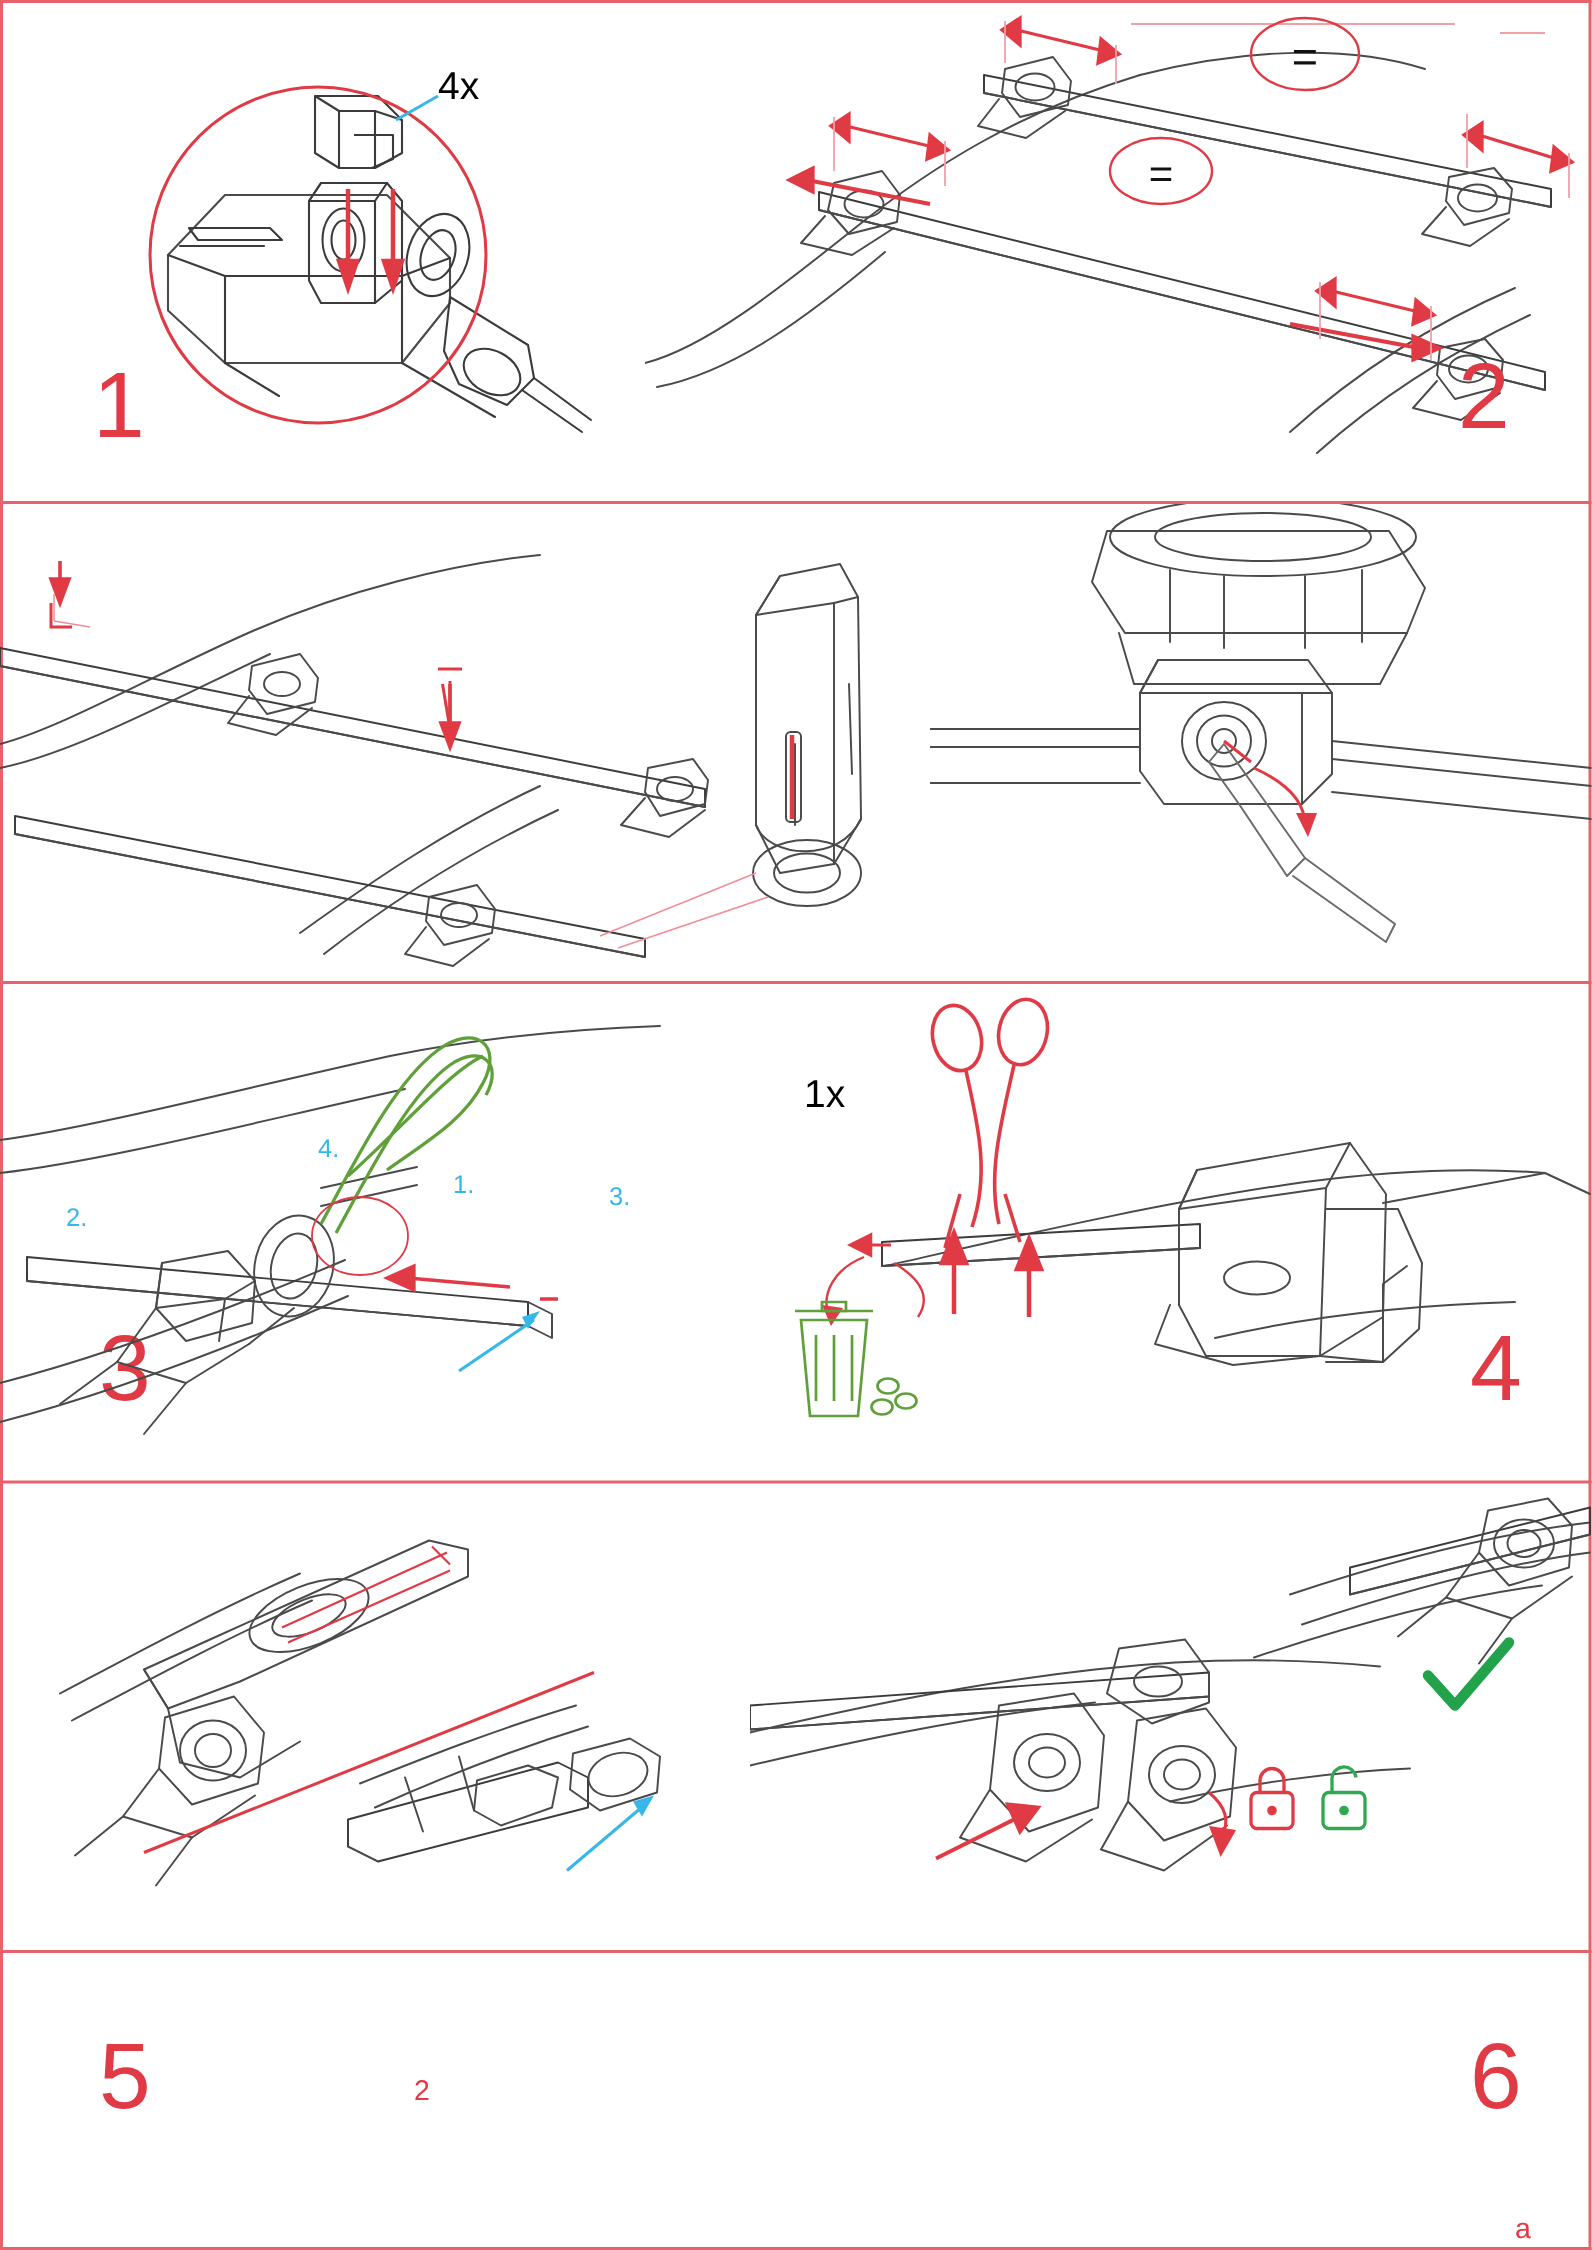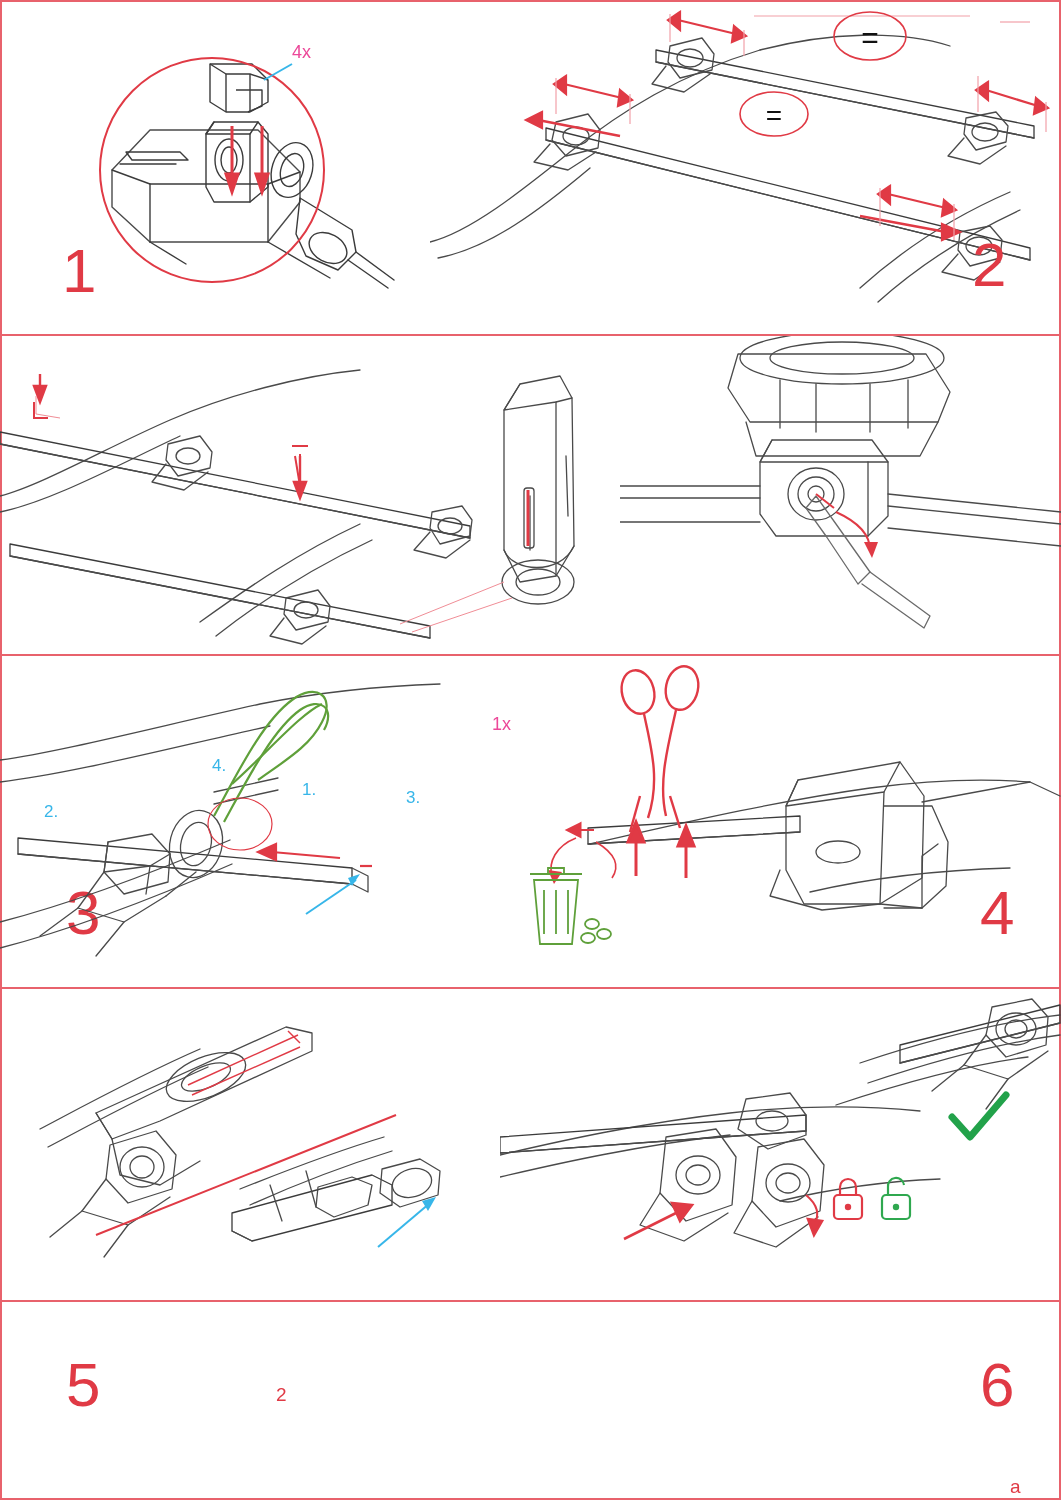--- a/index.html
+++ b/index.html
@@ -45,22 +45,22 @@
   }
   .ink {
     position: absolute;
     left: 0;
     top: 0;
   }
   
   .note {
     position: absolute;
     font-family: "Liberation Sans", sans-serif;
-    font-size: 18px;
-    color: #ec4899;
+    font-size: 26px;
+    color: #000000;
   }
   .note-red {
     position: absolute;
     font-family: "Liberation Sans", sans-serif;
     font-size: 19px;
     color: #e03a45;
   }
   .note-blue-dark {
     position: absolute;
     font-family: "Liberation Sans", sans-serif;
@@ -277,21 +277,21 @@
       </g>
 
       <g stroke="#e03a45" stroke-width="2" fill="none">
         <path d="M34 66 L34 82 L48 82"></path>
       </g>
     </svg>
     <span class="note-blue-dark" style="left:302px;top:444px;">1.</span>
     <span class="note-blue-dark" style="left:44px;top:466px;">2.</span>
     <span class="note-blue-dark" style="left:406px;top:452px;">3.</span>
     <span class="note-blue-dark" style="left:212px;top:420px;">4.</span>
-    <span class="note" style="left:492px;top:378px;">1x</span>
+    <span class="note" style="left:536px;top:378px;">1x</span>
     <span class="panel-num" style="left:66px;top:546px;">3</span>
   </div>
 
   <div class="panel" style="left:620px;top:336px;width:441px;height:318px;">
     <svg class="ink" width="441" height="318" viewBox="0 0 441 318">
       <g fill="none" stroke="#4a4a4a" stroke-width="1.3" stroke-linecap="round" stroke-linejoin="round">
 
         <path d="M118 18 L306 18 L330 56 L318 86 L130 86 L108 52 Z"></path>
         <ellipse cx="222" cy="22" rx="102" ry="26"></ellipse>
         <ellipse cx="222" cy="22" rx="72" ry="16"></ellipse>

